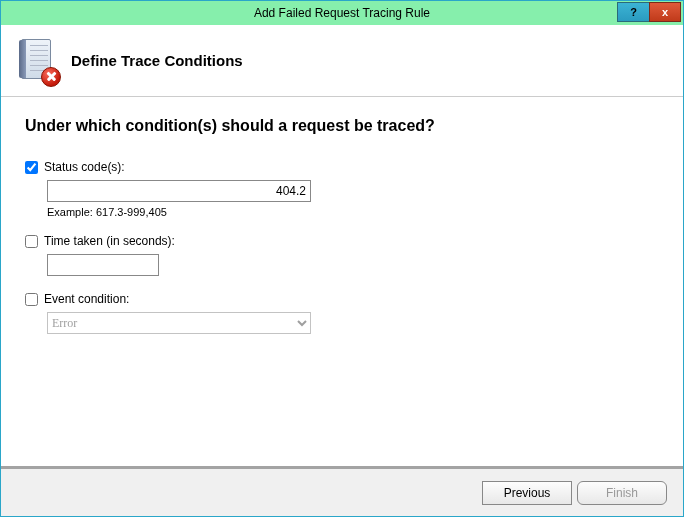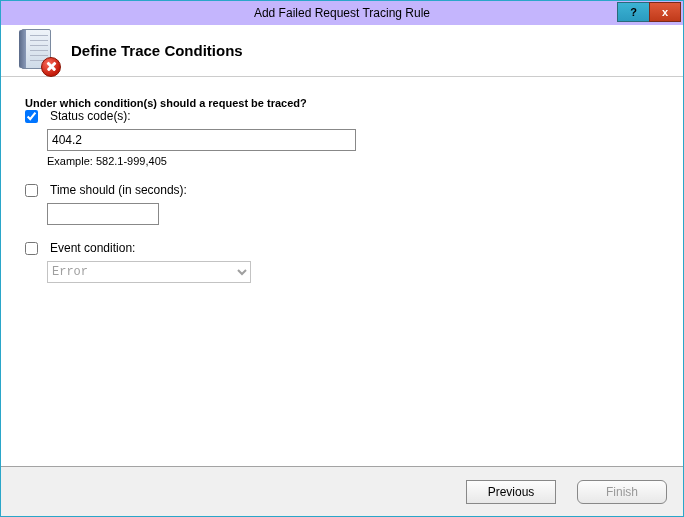--- a/index.html
+++ b/index.html
@@ -14,21 +14,21 @@
     width: 684px;
     height: 517px;
     border: 1px solid #2aa6c9;
     background: #fff;
     position: relative;
     display: flex;
     flex-direction: column;
   }
   .titlebar {
     height: 24px;
-    background: #c4b5fd;
+    background: #86efac;
     display: flex;
     align-items: stretch;
     position: relative;
   }
   .titlebar-title {
     flex: 1;
     text-align: center;
     line-height: 24px;
     color: #000;
     font-size: 12px;
@@ -55,45 +55,45 @@
     background: linear-gradient(#3cb3d4, #2a9bc0);
     color: #000;
   }
   .tb-btn.help { border-right: none; }
   .tb-btn.close {
     background: linear-gradient(#e05a3a, #c03a1a);
     color: #fff;
     border-color: #7a2a1a;
   }
   .header {
-    height: 52px;
+    height: 72px;
     border-bottom: 1px solid #ccc;
     display: flex;
     align-items: center;
     padding: 0 18px;
     gap: 14px;
   }
   .header-title {
     font-size: 15px;
     font-weight: bold;
     color: #000;
   }
   .content {
     flex: 1;
     padding: 20px 24px 0 24px;
   }
   .question {
     font-weight: bold;
-    font-size: 11px;
-    margin-bottom: 0;
+    font-size: 16px;
+    margin-bottom: 25px;
   }
   .field-row {
     display: flex;
     align-items: center;
-    gap: 12px;
+    gap: 6px;
     margin-bottom: 6px;
   }
   input[type=checkbox] {
     width: 13px;
     height: 13px;
     margin: 0;
   }
   .sub {
     margin-left: 22px;
     margin-bottom: 16px;
@@ -103,45 +103,45 @@
     border: 1px solid #888;
     padding: 0 4px;
     font-family: inherit;
     font-size: 12px;
     background: #fff;
   }
   input[type=text]:disabled {
     background: #fff;
     color: #888;
   }
-  .status-input { width: 309px; }
+  .status-input { width: 264px; text-align: right; }
   .time-input { width: 112px; }
   .example {
     font-size: 11px;
     color: #000;
     margin-top: 4px;
   }
   select {
-    width: 204px;
+    width: 264px;
     height: 22px;
     border: 1px solid #aaa;
-    font-family: Liberation Mono, monospace;
+    font-family: Liberation Serif, serif;
     font-size: 12px;
     background: #fff;
     color: #555;
   }
   select:disabled { color: #777; background:#fff; }
   .footer {
     height: 50px;
-    border-top: 1px solid #a3a3a3;
+    border-top: 3px solid #a3a3a3;
     background: #f0f0f0;
     display: flex;
     align-items: center;
     justify-content: flex-end;
-    gap: 21px;
+    gap: 5px;
     padding: 0 16px;
   }
   .btn {
     width: 90px;
     height: 24px;
     border: 1px solid #888;
     background: linear-gradient(#fdfdfd, #e8e8e8);
     font-family: inherit;
     font-size: 12px;
     cursor: pointer;
@@ -218,26 +218,26 @@
 
   <div class="content">
     <div class="question">Under which condition(s) should a request be traced?</div>
 
     <div class="field-row">
       <input type="checkbox" checked="" style="">
       <span>Status code(s):</span>
     </div>
     <div class="sub">
       <input type="text" class="status-input" value="404.2" style="">
-      <div class="example">Example: 582.1-999,405</div>
+      <div class="example">Example: 617.3-999,405</div>
     </div>
 
     <div class="field-row">
       <input type="checkbox" style="">
-      <span>Time should (in seconds):</span>
+      <span>Time taken (in seconds):</span>
     </div>
     <div class="sub">
       <input type="text" class="time-input" disabled="" value="" style="">
     </div>
 
     <div class="field-row">
       <input type="checkbox" style="">
       <span>Event condition:</span>
     </div>
     <div class="sub">

